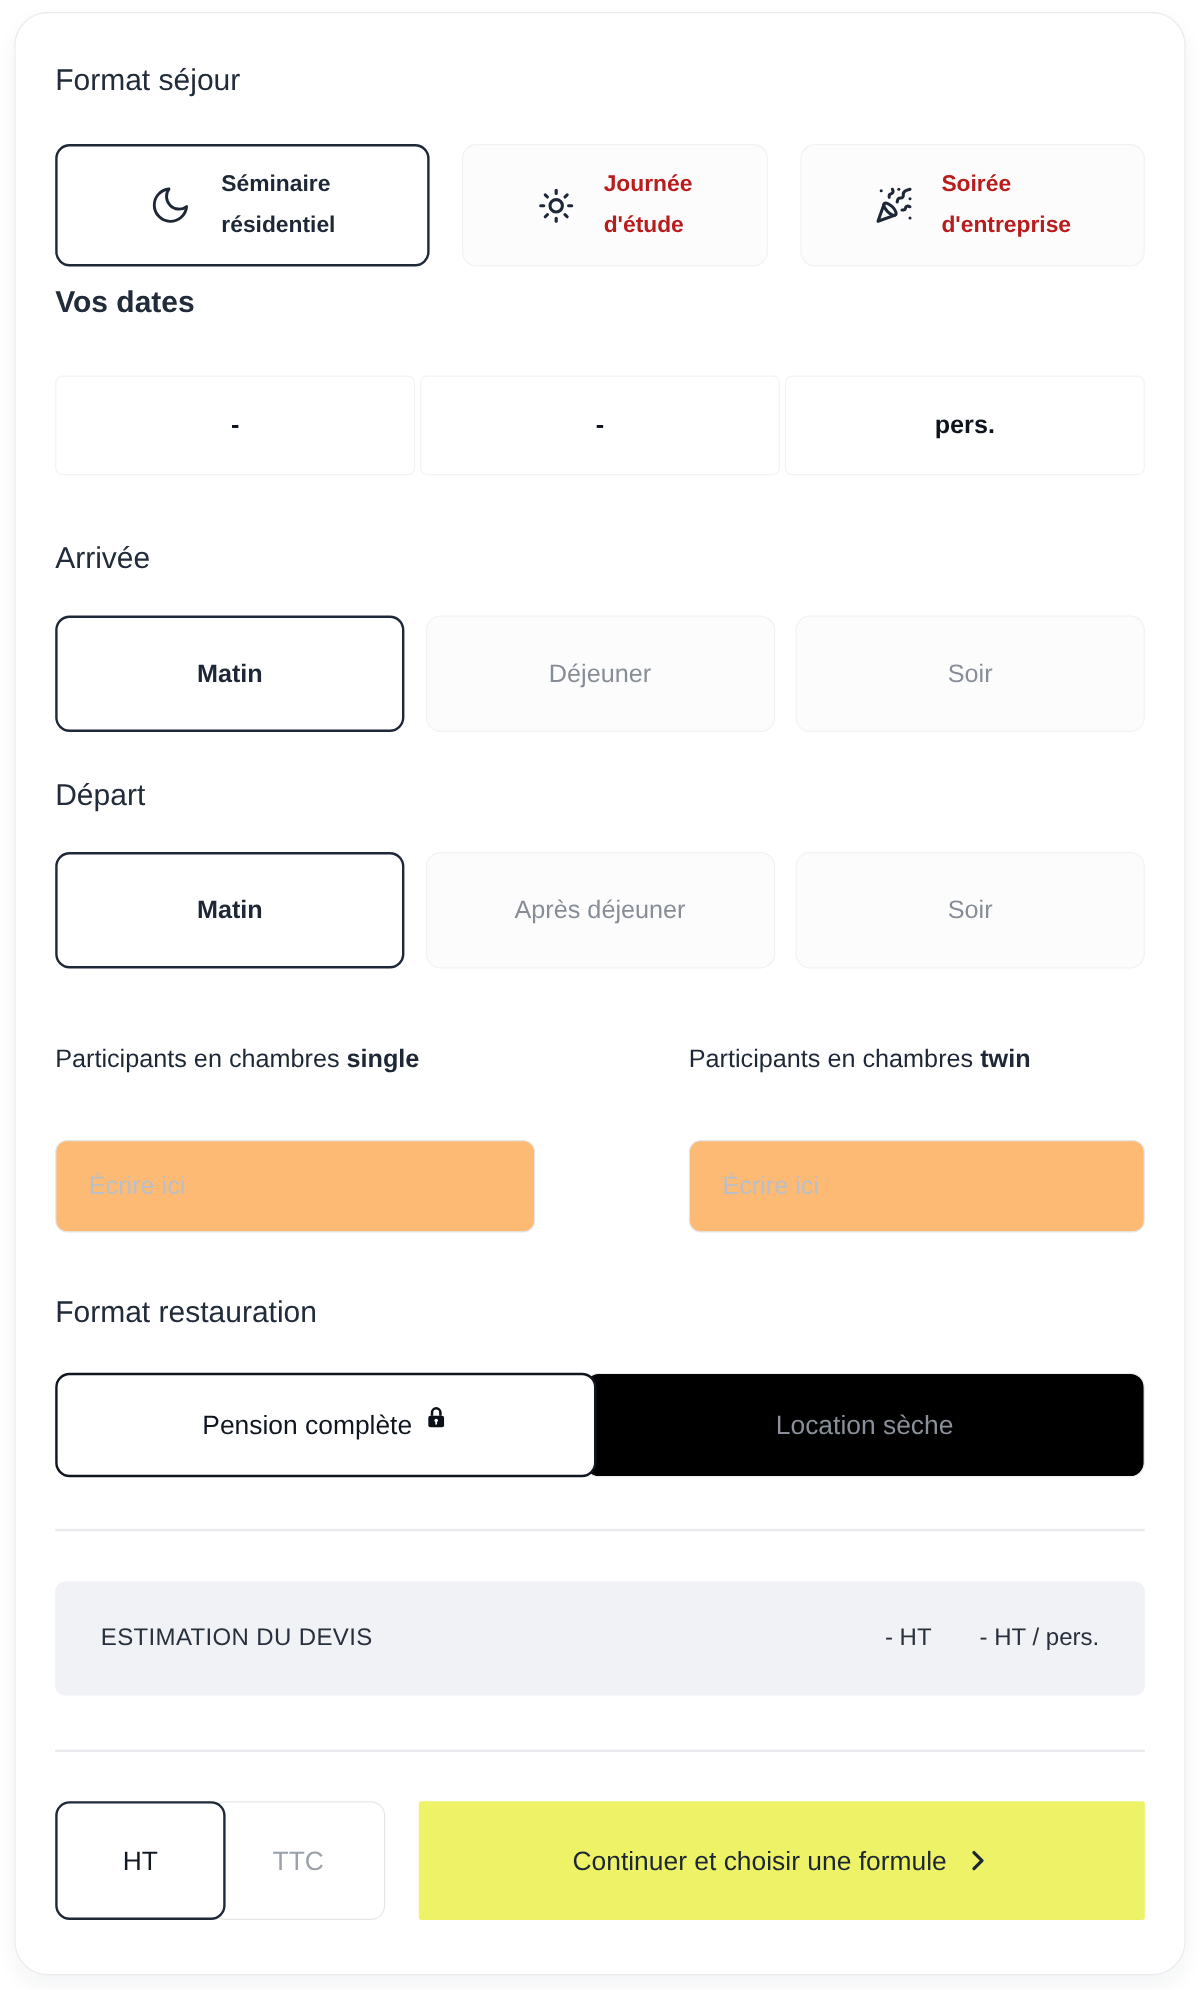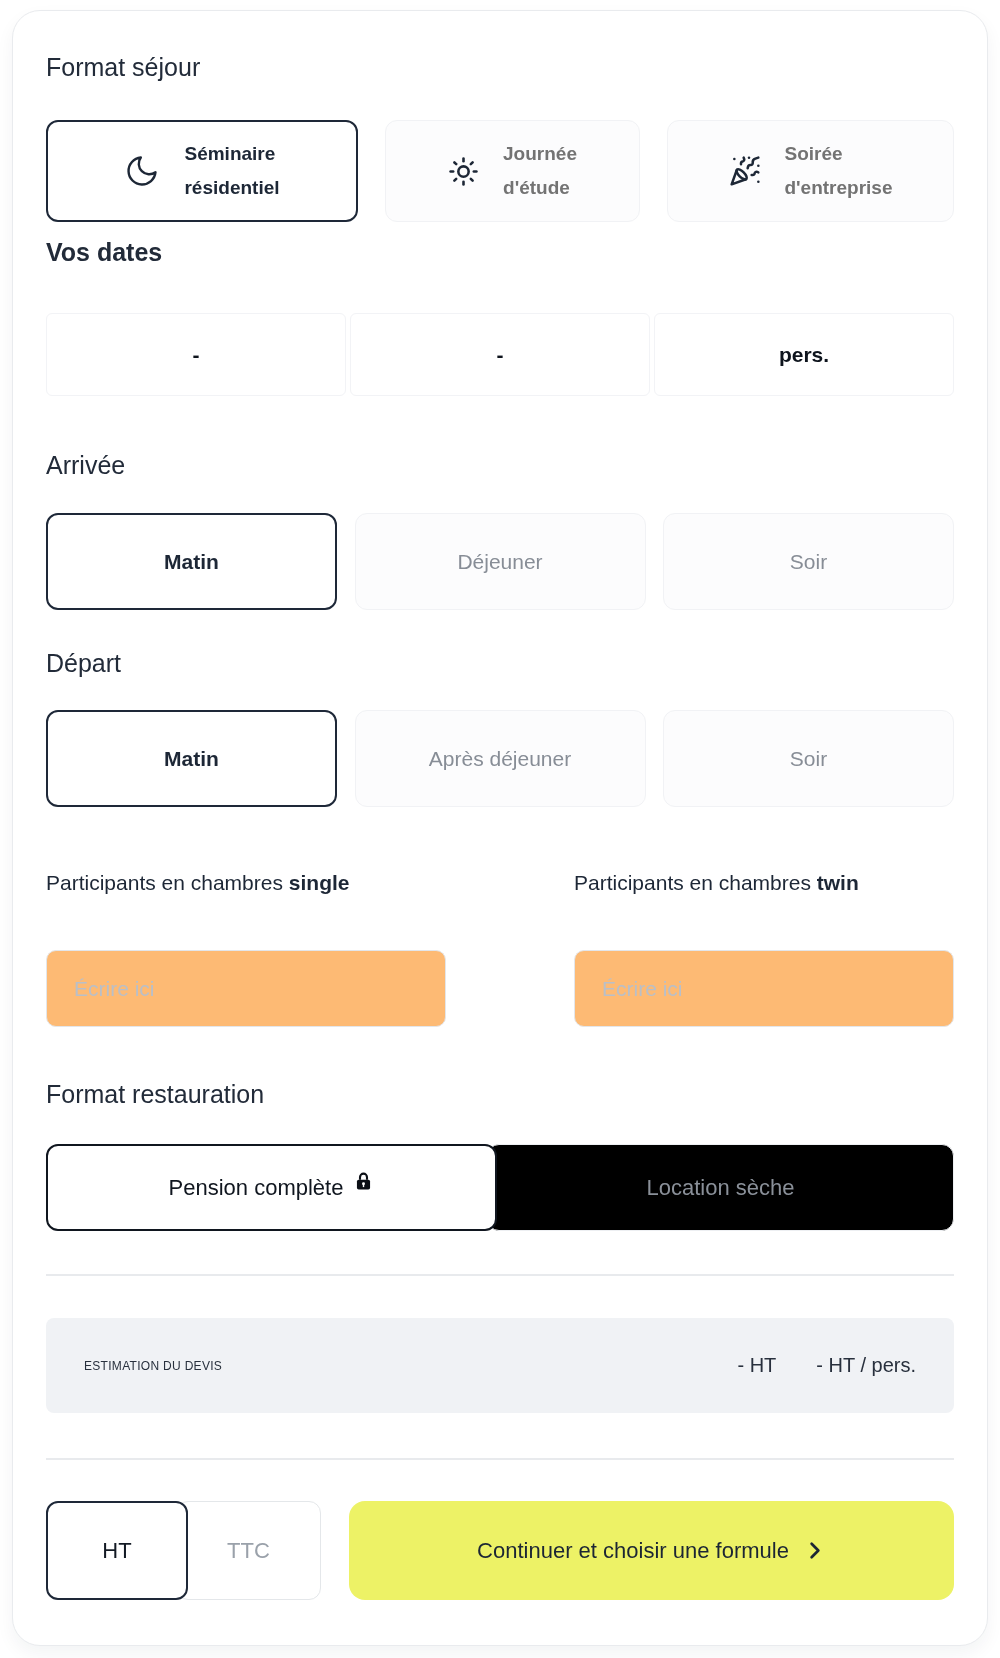--- a/index.html
+++ b/index.html
@@ -25,21 +25,21 @@
   
   .sejour-row{
     margin-top:38px;height:82px;
     display:flex;justify-content:space-between;
   }
   .sejour-btn{
     box-sizing:border-box;height:102px;border-radius:12px;
     display:flex;align-items:center;justify-content:center;gap:24px;
     background:#fcfcfd;border:1px solid #f1f2f5;cursor:pointer;
   }
-  .sejour-btn .lbl{font-size:19px;line-height:34px;font-weight:bold;color:#737373;text-align:left;}
+  .sejour-btn .lbl{font-size:19px;line-height:34px;font-weight:bold;color:#b91c1c;text-align:left;}
   .sejour-btn.selected{background:#fff;border:2px solid #1e2838;}
   .sejour-btn.selected .lbl{color:#1d2736;}
   .sejour-btn .icn{display:flex;color:#1d2736;}
   .w312{width:312px}.w255{width:255px}.w287{width:287px}
   
   .dates-row{
     margin-top:46px;height:83px;display:flex;gap:4px;
   }
   .date-cell{
     box-sizing:border-box;flex:1;border:1px solid #f2f3f6;border-radius:6px;background:#fff;
@@ -82,32 +82,32 @@
     width:468px;margin-left:-10px;background:#000000;border:1px solid #edeff2;color:#8a9099;z-index:1;
   }
   .lock{transform:translateY(-6px);display:flex;}
   
   .divider{margin-top:43px;height:2px;background:#e8eaed;}
   .divider.d2{margin-top:45px;}
   .estimation{
     margin-top:42px;height:95px;background:#f0f2f5;border-radius:8px;
     display:flex;align-items:center;padding:0 38px;box-sizing:border-box;
   }
-  .estimation .est-label{font-size:12px;color:#28303d;letter-spacing:.3px;}
+  .estimation .est-label{font-size:20px;color:#28303d;letter-spacing:.3px;}
   .estimation .est-values{margin-left:auto;display:flex;gap:40px;font-size:20px;color:#28303d;}
   
   .footer-row{margin-top:41px;height:99px;display:flex;align-items:stretch;}
   .tax-btn{
     box-sizing:border-box;border-radius:12px;display:flex;align-items:center;justify-content:center;
     font-size:22px;background:#fff;cursor:pointer;
   }
   .tax-btn.selected{width:142px;border:2px solid #1e2838;color:#131a24;z-index:2;}
   .tax-btn.plain{width:145px;margin-left:-12px;border:1px solid #e4e7ea;color:#9aa1aa;z-index:1;}
   .cta{
-    flex:1;margin-left:28px;background:#edf266;border:none;border-radius:16px;
+    flex:1;margin-left:28px;background:#edf266;border:none;border-radius:2px;
     display:flex;align-items:center;justify-content:center;gap:14px;
     font-size:22px;color:#1c2634;cursor:pointer;
     font-family:"Liberation Sans","DejaVu Sans",sans-serif;
   }
   .cta .icn{display:flex;color:#1c2634;}
   svg{display:block;}
 </style>
 </head>
 <body>
 

